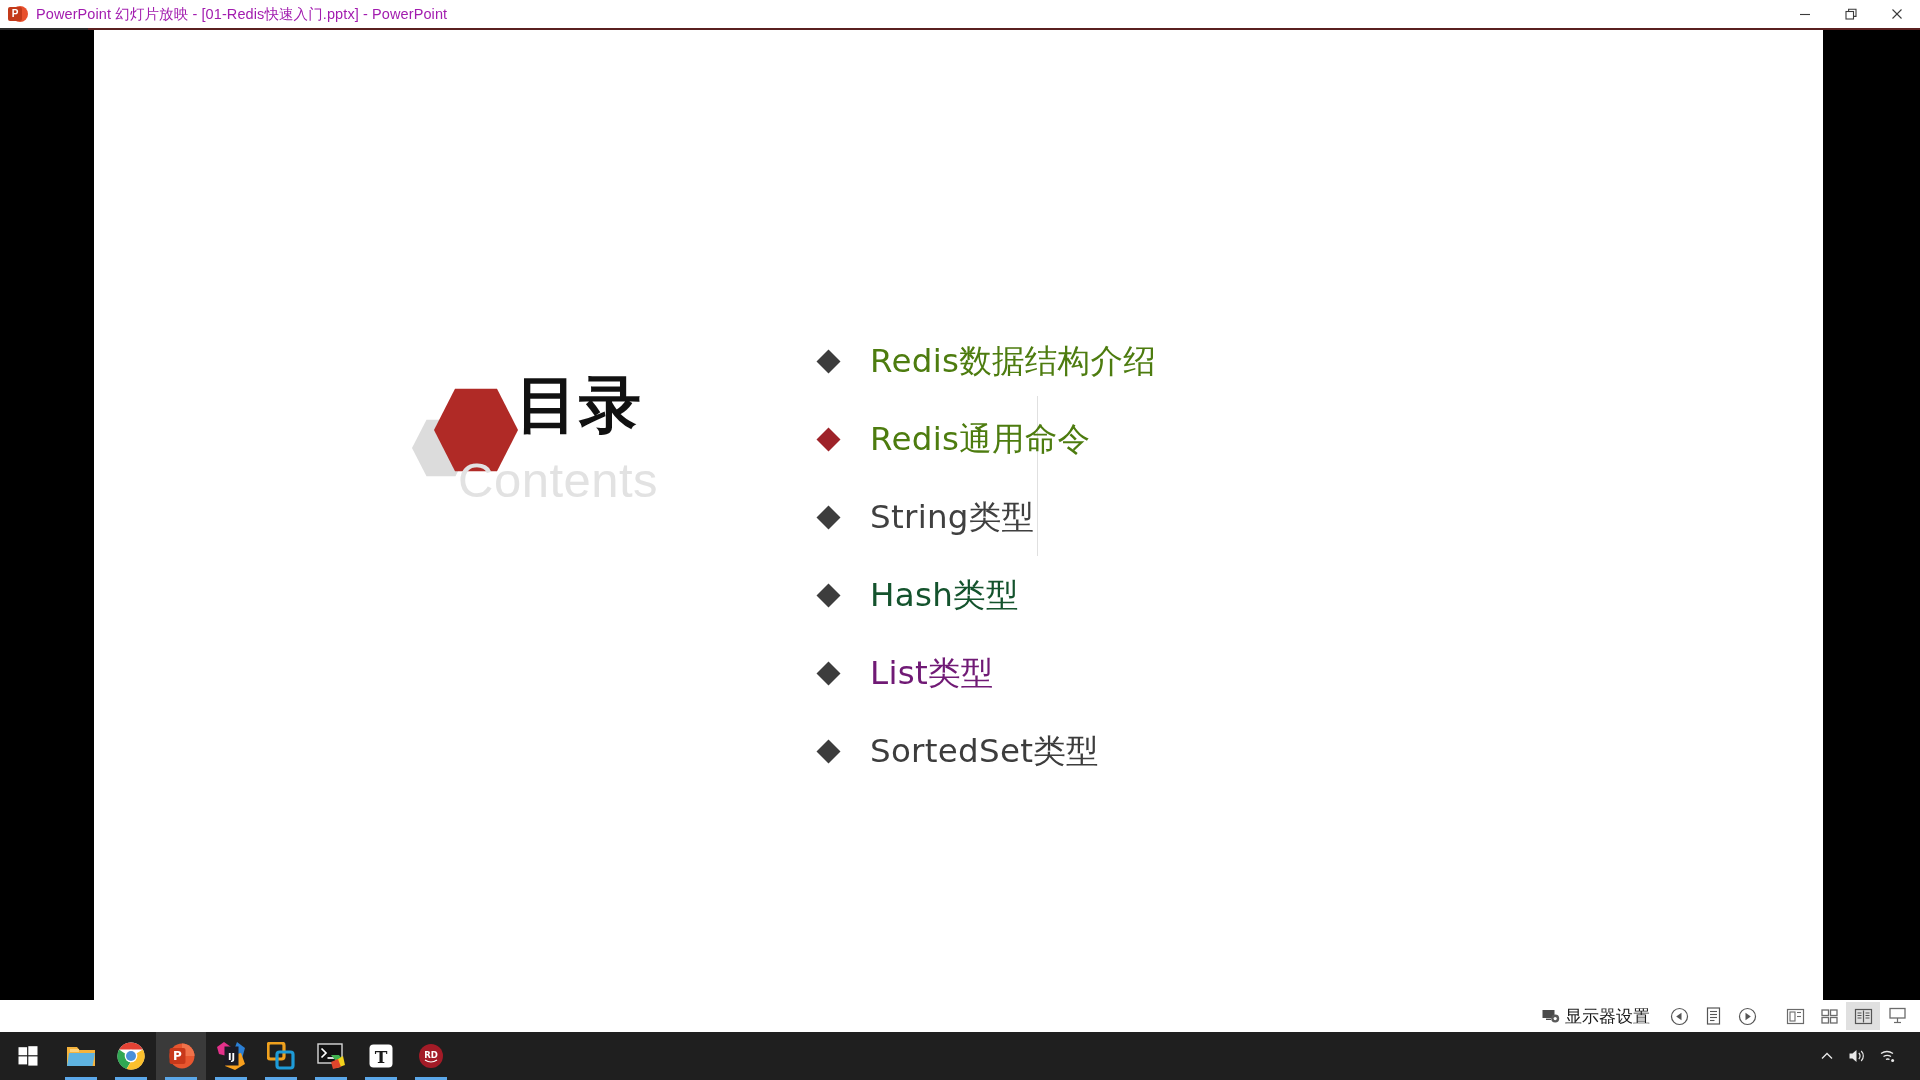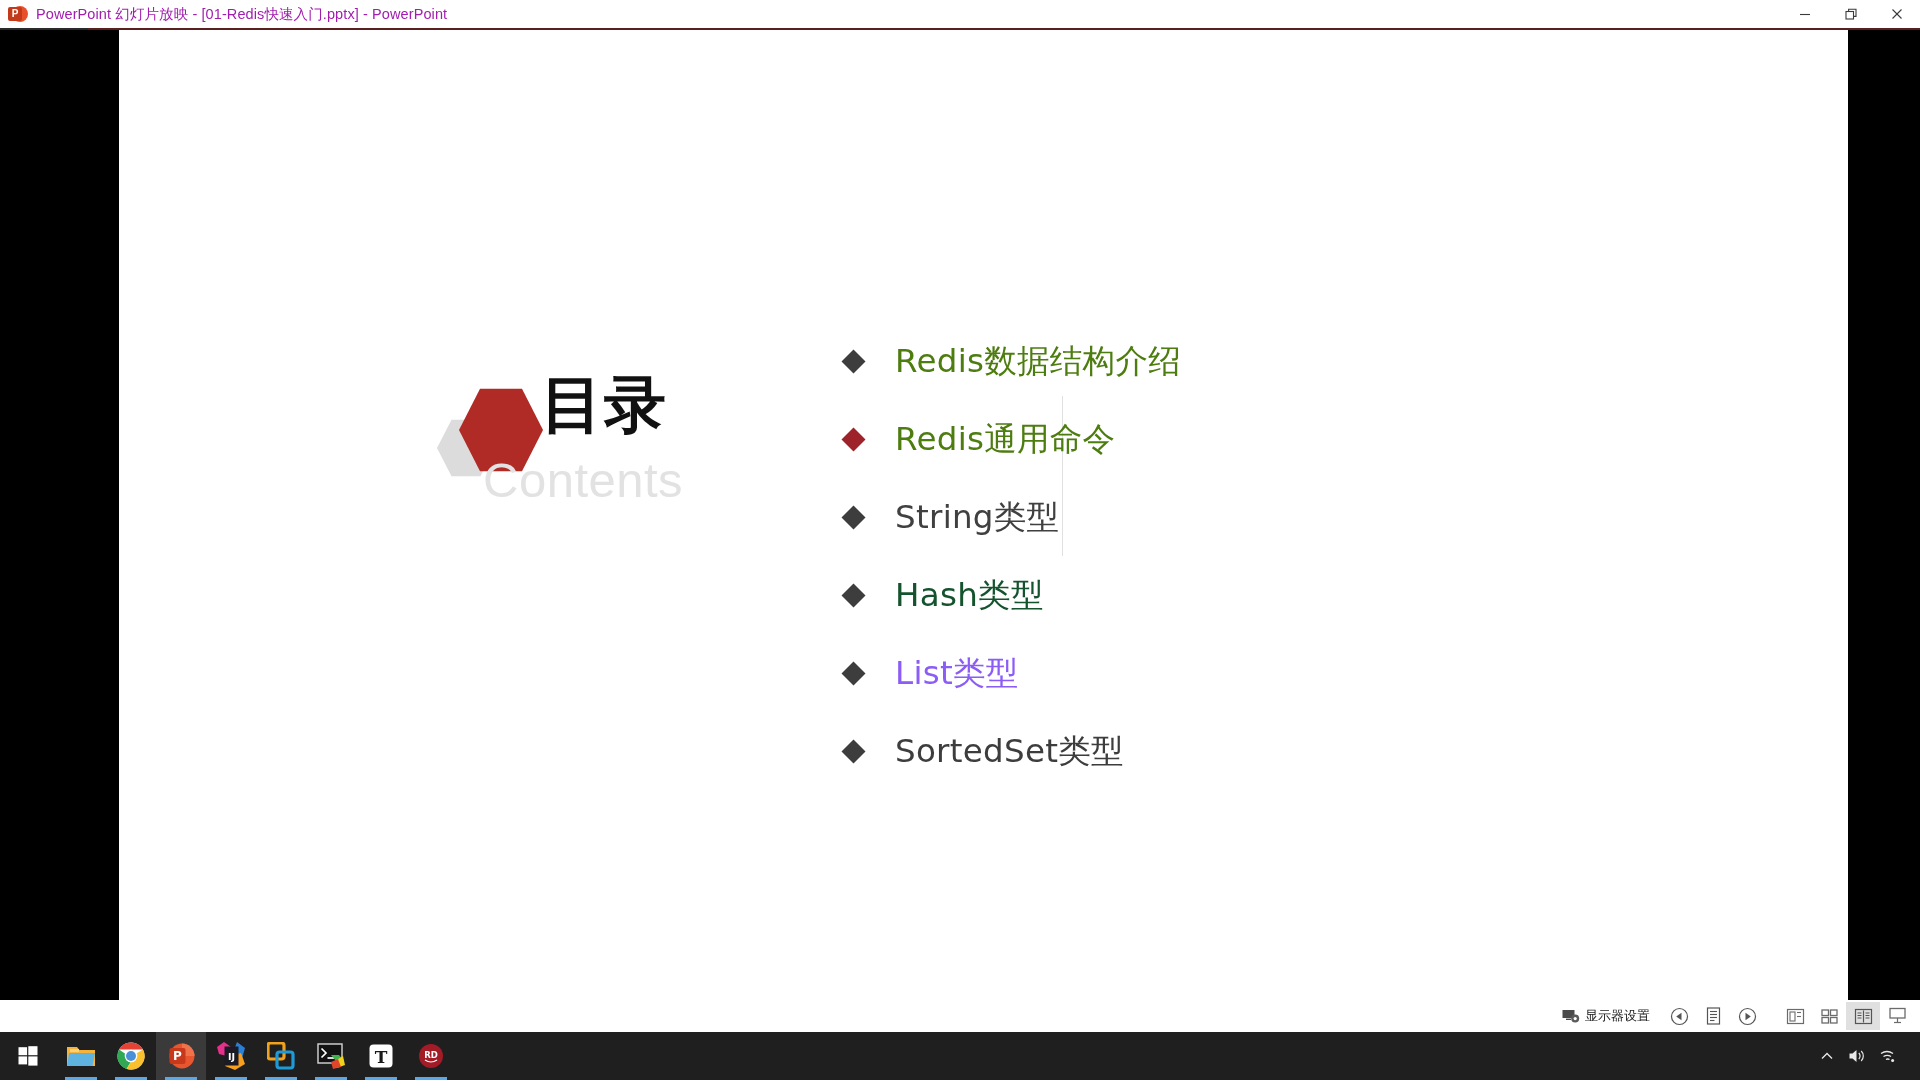--- a/index.html
+++ b/index.html
@@ -54,21 +54,20 @@
   }
 
   
   #stage{
     position:absolute; left:0; top:30px; width:1920px; height:982px;
     background:#000000; overflow:hidden;
   }
   #slide{
     position:absolute; left:94px; top:0px; width:1729px; height:972px;
     background:#ffffff;
-    margin-left:25px;
   }
 
   
   #logo-block{
     position:absolute; left:318px; top:330px; width:300px; height:180px;
   }
   .hex{
     position:absolute;
     clip-path:polygon(25% 3%, 75% 3%, 100% 50%, 75% 97%, 25% 97%, 0% 50%);
   }
@@ -115,21 +114,21 @@
   #statusbar{
     position:absolute; left:0; top:1000px; width:1920px; height:32px;
     background:#ffffff; display:flex; align-items:center;
     justify-content:flex-end;
   }
   #display-settings{
     display:flex; align-items:center; height:26px; padding:0 6px;
     margin-right:6px;
   }
   #display-settings .ds-label{
-    font-size:13px; color:#1a1a1a; margin-left:5px; white-space:nowrap;
+    font-size:17px; color:#1a1a1a; margin-left:5px; white-space:nowrap;
     font-family:"DejaVu Sans","Liberation Sans",sans-serif;
   }
   .sb-btn{
     width:34px; height:28px; display:flex; align-items:center;
     justify-content:center; color:#555;
   }
   .sb-gap{ width:14px; }
   .sb-btn.active{ background:#e0e0e0; }
   #statusbar-right{ display:flex; align-items:center; margin-right:6px; }
 
@@ -214,21 +213,21 @@
         <div class="toc-item">
           <div class="toc-bullet" style="background: rgb(61, 61, 61);"></div>
           <div class="toc-label" style="color: #404040;">String类型</div>
         </div>
         <div class="toc-item">
           <div class="toc-bullet" style="background: rgb(61, 61, 61);"></div>
           <div class="toc-label" style="color: #14532d;">Hash类型</div>
         </div>
         <div class="toc-item">
           <div class="toc-bullet" style="background: rgb(61, 61, 61);"></div>
-          <div class="toc-label" style="color: #8b5cf6;">List类型</div>
+          <div class="toc-label" style="color: #701a75;">List类型</div>
         </div>
         <div class="toc-item">
           <div class="toc-bullet" style="background: rgb(61, 61, 61);"></div>
           <div class="toc-label" style="color: rgb(61, 61, 61);">SortedSet类型</div>
         </div>
       </div>
 
   </div>
 </div>
 

